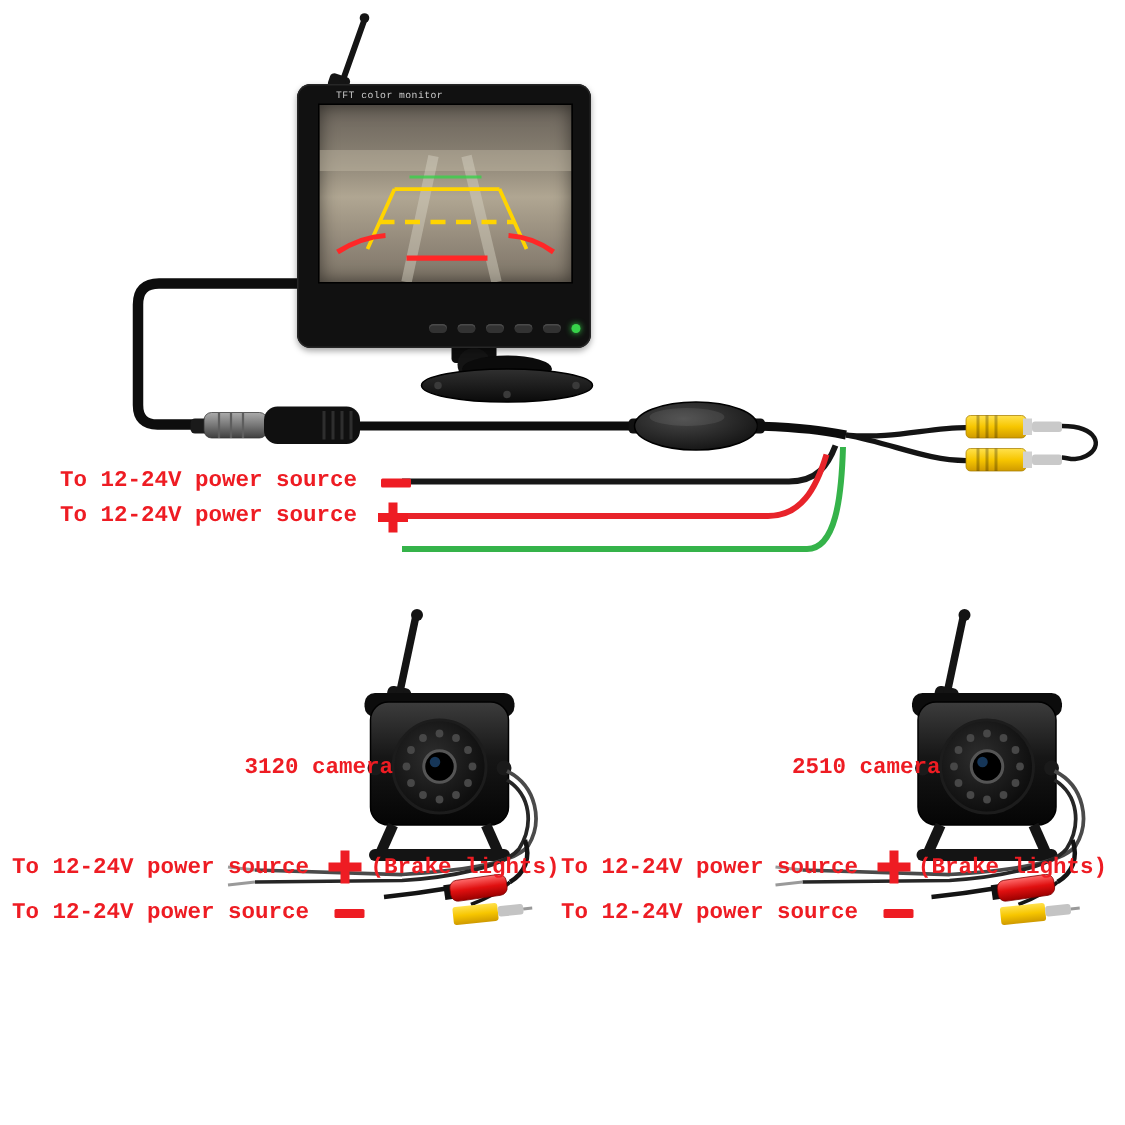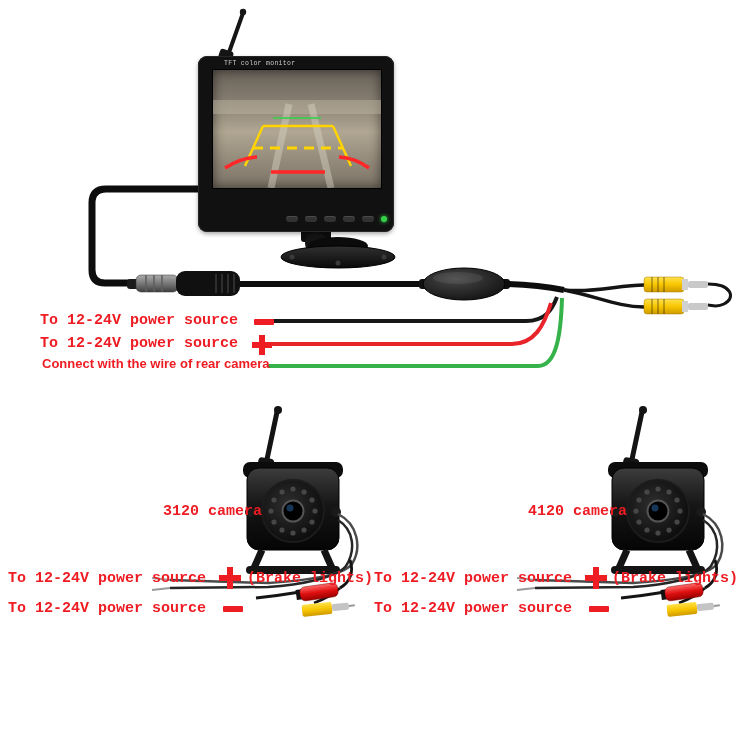--- a/index.html
+++ b/index.html
@@ -217,24 +217,23 @@
       <span class="led"></span>
     </div>
   </div>
 
   <div class="label" style="left:40px;top:313px">To 12-24V power source</div>
   <div class="sym-minus" style="left:254px;top:319px"></div>
 
   <div class="label" style="left:40px;top:336px">To 12-24V power source</div>
   <div class="sym-plus" style="left:252px;top:335px"></div>
 
-  <div class="label label-sm" style="left:42px;top:357px">Connect with the wire of rear camera</div>
 
   <div class="label" style="left:163px;top:504px">3120 camera</div>
-  <div class="label" style="left:528px;top:504px">4120 camera</div>
+  <div class="label" style="left:528px;top:504px">2510 camera</div>
 
   <div class="label" style="left:8px;top:571px">To 12-24V power source</div>
   <div class="sym-plus plus-lg" style="left:219px;top:567px"></div>
   <div class="label" style="left:247px;top:571px">(Brake lights)</div>
   <div class="label" style="left:8px;top:601px">To 12-24V power source</div>
   <div class="sym-minus" style="left:223px;top:606px"></div>
 
   <div class="label" style="left:374px;top:571px">To 12-24V power source</div>
   <div class="sym-plus plus-lg" style="left:585px;top:567px"></div>
   <div class="label" style="left:612px;top:571px">(Brake lights)</div>

